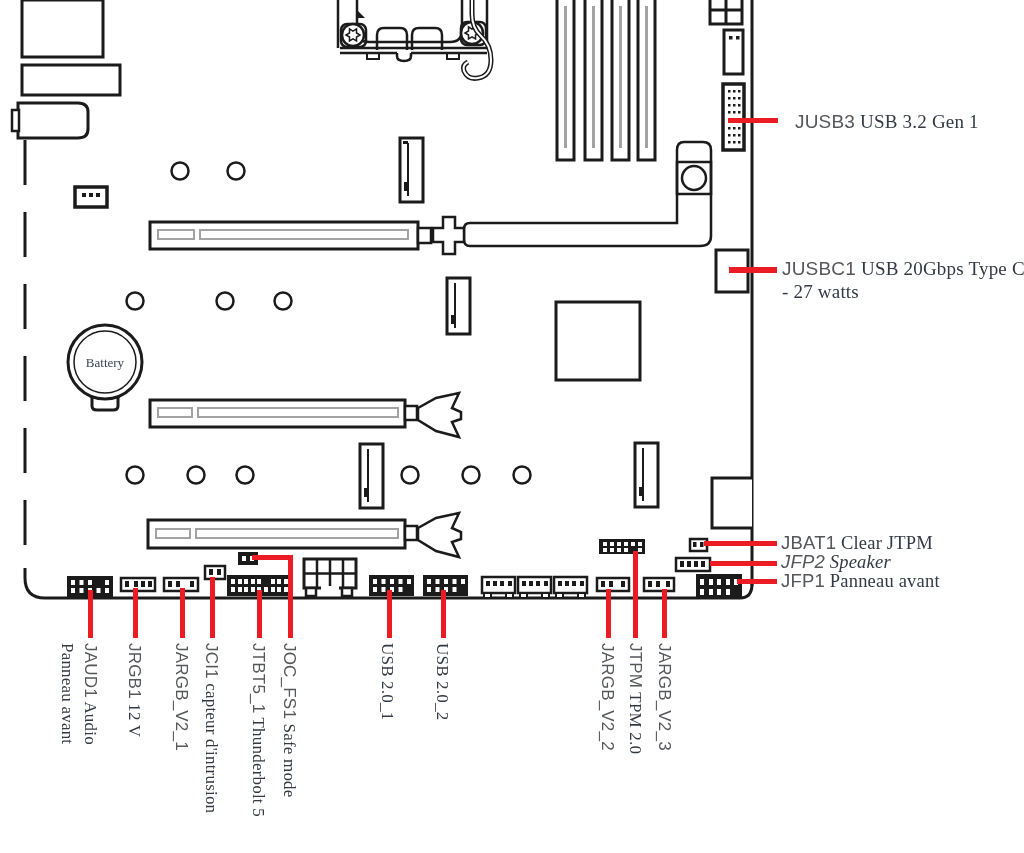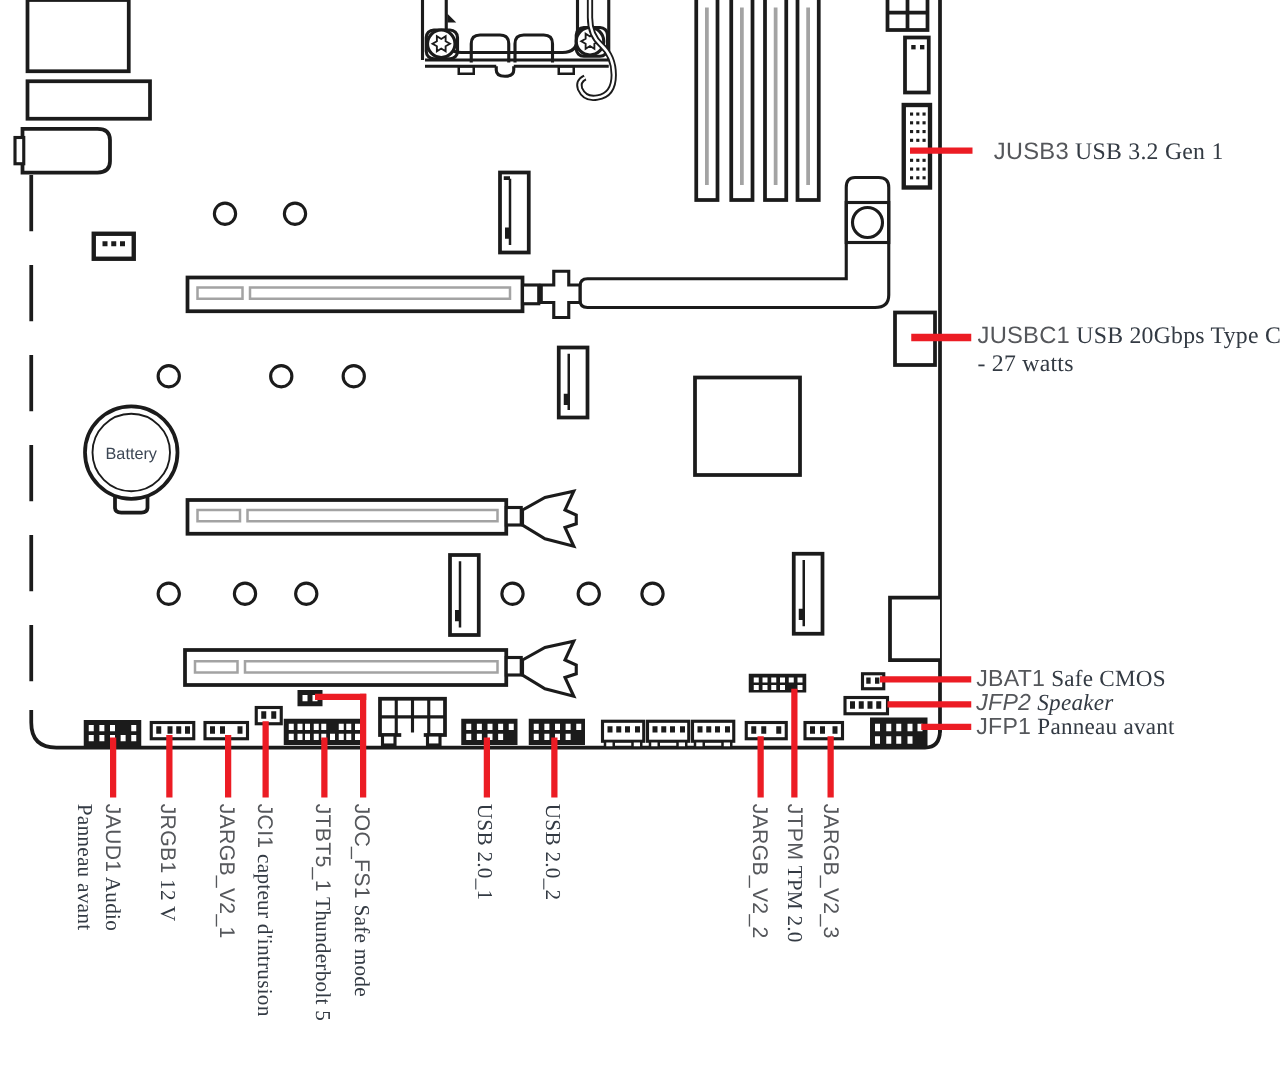--- a/index.html
+++ b/index.html
@@ -29,21 +29,21 @@
     position:absolute; white-space:nowrap;
     transform:rotate(90deg); transform-origin:0 0;
     font-size:17px; line-height:23px; color:#333a43;
     font-family:"Liberation Serif", serif;
     letter-spacing:0.2px;
   }
   .vlabel.wrap { white-space:normal; }
 
   .battery-label {
     position:absolute; left:70px; top:355px; width:70px;
-    text-align:center; font-family:Liberation Sans, sans-serif;
+    text-align:center; font-family:Liberation Serif, serif;
     font-size:13px; color:#3c4654;
   }
 </style>
 </head>
 <body>
 
 <div id="stage">
 
   <svg id="board-svg" width="1024" height="853" viewBox="0 0 1024 853" fill="none" stroke-linecap="butt">
 
@@ -447,21 +447,21 @@
   <div class="rlabel" style="left:782px; top:110px;margin-left:13px;">
     <span class="cname">JUSB3</span>
     <span class="cdesc">USB 3.2 Gen 1</span>
   </div>
   <div class="rlabel wrap" style="left:782px; top:257px; width:245px;">
     <span class="cname">JUSBC1</span>
     <span class="cdesc">USB 20Gbps Type C - 27 watts</span>
   </div>
   <div class="rlabel" style="left:781px; top:533px; font-size:18.5px; line-height:19px;">
     <span class="cname">JBAT1</span>
-    <span class="cdesc">Safe CMOS</span>
+    <span class="cdesc">Clear JTPM</span>
   </div>
   <div class="rlabel" style="left:781px; top:552px; font-size:18.5px; line-height:19px;font-style:italic;">
     <span class="cname">JFP2</span>
     <span class="cdesc">Speaker</span>
   </div>
   <div class="rlabel" style="left:781px; top:571px; font-size:18.5px; line-height:19px;text-align:right;">
     <span class="cname">JFP1</span>
     <span class="cdesc">Panneau avant</span>
   </div>
 

